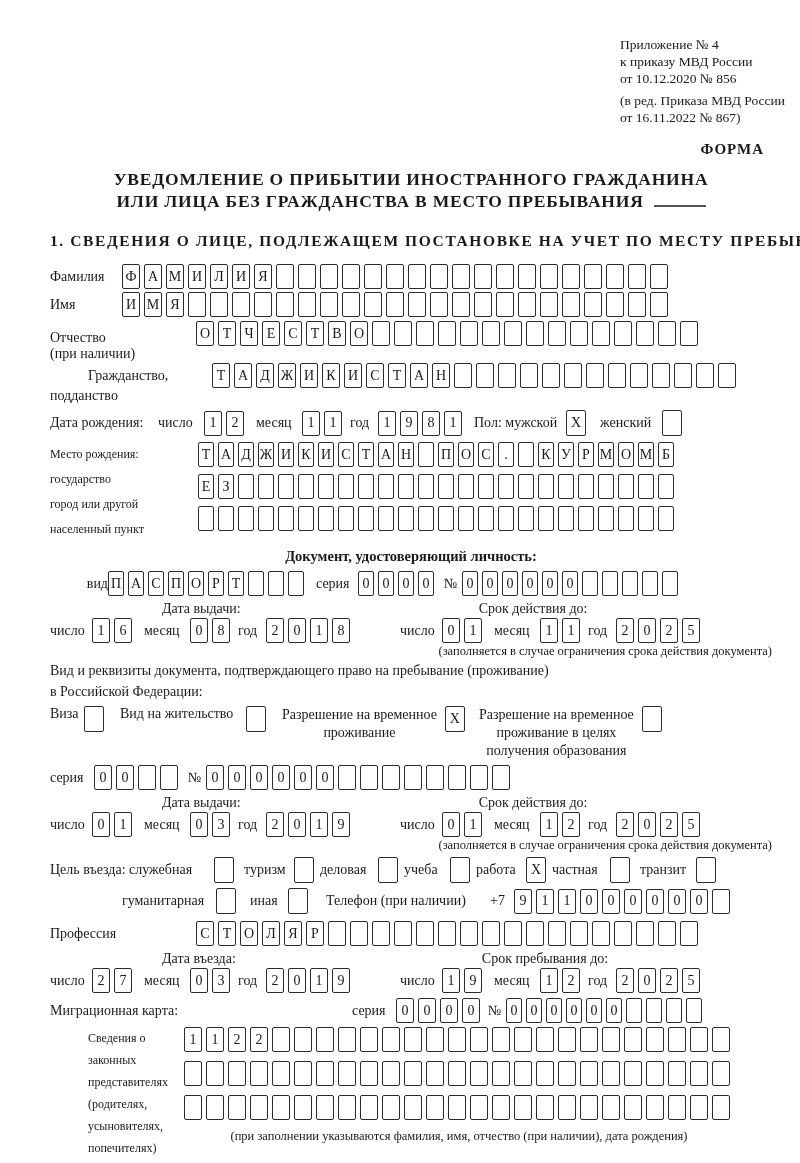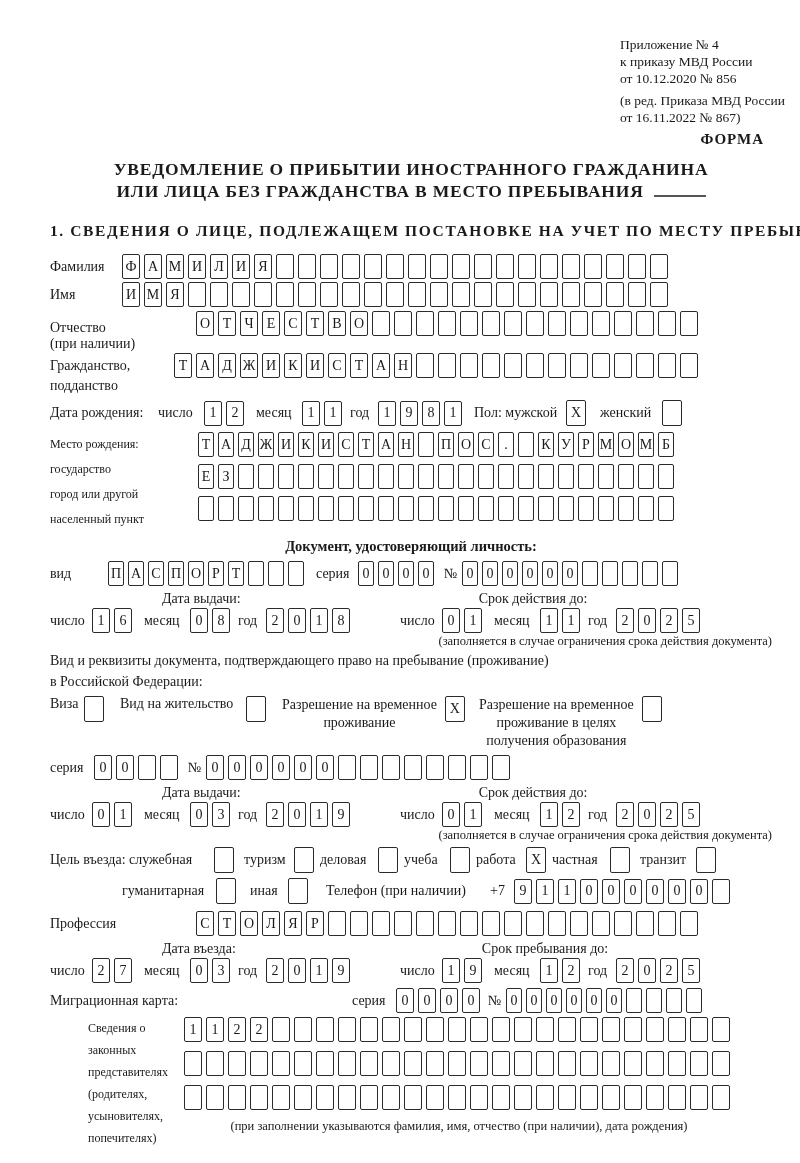--- a/index.html
+++ b/index.html
@@ -1,21 +1,21 @@
 <!DOCTYPE html>
 <html><head>
 <meta charset="utf-8">
 <style>
 *{box-sizing:border-box;margin:0;padding:0}
 html,body{background:#fff}
 body{width:800px;height:1163px;font-family:"Liberation Serif","DejaVu Serif",serif;color:#1a1a1a}
 .page{width:800px;height:1163px;padding:36px 28px 0 50px;overflow:hidden;background:#fff}
 .hdr{margin-left:570px;font-size:13.5px;line-height:17px;white-space:nowrap}
 .hdr div:nth-child(4){margin-top:5px}
-.forma{margin-top:5px;text-align:right;padding-right:8px;font-weight:bold;font-size:15px;letter-spacing:1px}
+.forma{margin-top:15px;text-align:right;padding-right:8px;font-weight:bold;font-size:15px;letter-spacing:1px}
 .title{margin-top:10px;text-align:center;font-weight:bold;font-size:17.5px;line-height:22px;letter-spacing:.8px}
 .blank{display:inline-block;width:52px;height:4px;border-bottom:2px solid #555;margin-left:10px}
 .sec{margin-top:20px;font-weight:bold;font-size:15.5px;letter-spacing:1.6px;white-space:nowrap}
 #form-lines{margin-top:0}
 .line{display:flex;align-items:center;min-height:25px;margin-top:3px}
 .line.top{align-items:flex-start}
 .line.center{justify-content:center}
 .line.right{justify-content:flex-end}
 .lbl{font-size:14px;white-space:nowrap;flex:none}
 .lbl.b{font-weight:bold;font-size:14.5px}
@@ -135,21 +135,21 @@
           <span class="cell"></span>
           <span class="cell"></span>
           <span class="cell"></span>
           <span class="cell"></span>
           <span class="cell"></span>
         </span>
       </div>
       <div class="line" style="margin-top: 0px; min-height: 16px;">
         <span class="lbl">(при наличии)</span>
       </div>
-      <div class="line" style="margin-top: 1px;">
+      <div class="line" style="margin-top: 1px; margin-left: 38px;">
         <span class="lbl" style="width: 124px;">Гражданство,</span>
         <span class="boxes">
           <span class="cell">Т</span>
           <span class="cell">А</span>
           <span class="cell">Д</span>
           <span class="cell">Ж</span>
           <span class="cell">И</span>
           <span class="cell">К</span>
           <span class="cell">И</span>
           <span class="cell">С</span>
@@ -287,21 +287,21 @@
             <span class="cell"></span>
             <span class="cell"></span>
             <span class="cell"></span>
           </span>
         </span>
       </div>
       <div class="line center" style="margin-top: 2px;">
         <span class="lbl b">Документ, удостоверяющий личность:</span>
       </div>
       <div class="line" style="margin-top: 2px;">
-        <span class="lbl" style="width: 58px;">вид</span>
+        <span class="lbl" style="width: 58px; text-align: right;">вид</span>
         <span class="boxes sm">
           <span class="cell">П</span>
           <span class="cell">А</span>
           <span class="cell">С</span>
           <span class="cell">П</span>
           <span class="cell">О</span>
           <span class="cell">Р</span>
           <span class="cell">Т</span>
           <span class="cell"></span>
           <span class="cell"></span>

